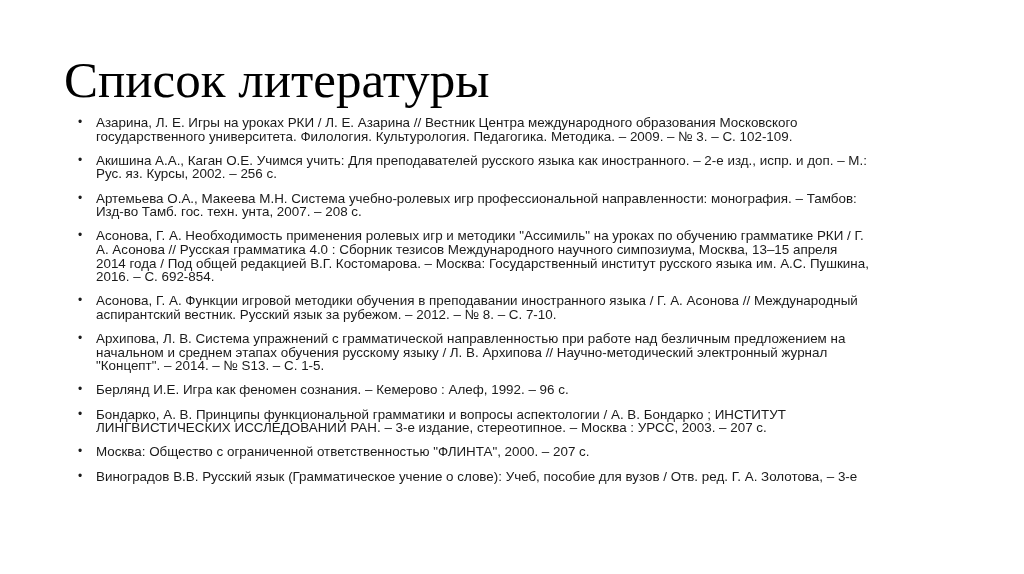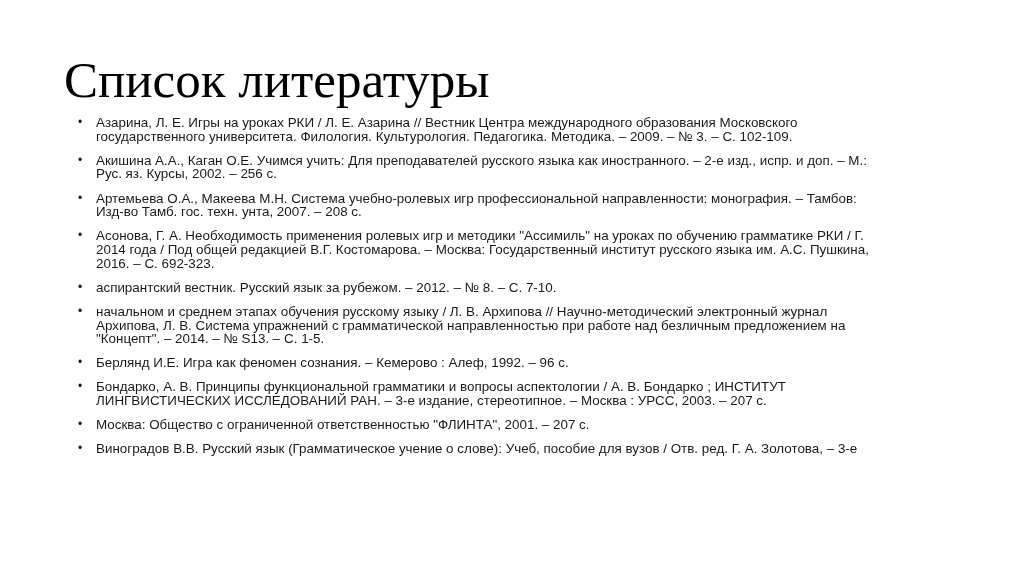--- a/index.html
+++ b/index.html
@@ -38,44 +38,46 @@
       <span class="line">Рус. яз. Курсы, 2002. – 256 с.</span>
     </li>
     <li>
       <span class="bullet">•</span>
       <span class="line">Артемьева О.А., Макеева М.Н. Система учебно-ролевых игр профессиональной направленности: монография. – Тамбов:</span>
       <span class="line">Изд-во Тамб. гос. техн. унта, 2007. – 208 с.</span>
     </li>
     <li>
       <span class="bullet">•</span>
       <span class="line">Асонова, Г. А. Необходимость применения ролевых игр и методики "Ассимиль" на уроках по обучению грамматике РКИ / Г.</span>
+      <span class="line">А. Асонова // Русская грамматика 4.0 : Сборник тезисов Международного научного симпозиума, Москва, 13–15 апреля</span>
       <span class="line">2014 года / Под общей редакцией В.Г. Костомарова. – Москва: Государственный институт русского языка им. А.С. Пушкина,</span>
-      <span class="line">2016. – С. 692-323.</span>
+      <span class="line">2016. – С. 692-854.</span>
     </li>
     <li>
       <span class="bullet">•</span>
+      <span class="line">Асонова, Г. А. Функции игровой методики обучения в преподавании иностранного языка / Г. А. Асонова // Международный</span>
       <span class="line">аспирантский вестник. Русский язык за рубежом. – 2012. – № 8. – С. 7-10.</span>
     </li>
     <li>
       <span class="bullet">•</span>
+      <span class="line">Архипова, Л. В. Система упражнений с грамматической направленностью при работе над безличным предложением на</span>
       <span class="line">начальном и среднем этапах обучения русскому языку / Л. В. Архипова // Научно-методический электронный журнал</span>
-      <span class="line">Архипова, Л. В. Система упражнений с грамматической направленностью при работе над безличным предложением на</span>
       <span class="line">"Концепт". – 2014. – № S13. – С. 1-5.</span>
     </li>
     <li>
       <span class="bullet">•</span>
       <span class="line">Берлянд И.Е. Игра как феномен сознания. – Кемерово : Алеф, 1992. – 96 с.</span>
     </li>
     <li>
       <span class="bullet">•</span>
       <span class="line">Бондарко, А. В. Принципы функциональной грамматики и вопросы аспектологии / А. В. Бондарко ; ИНСТИТУТ</span>
       <span class="line">ЛИНГВИСТИЧЕСКИХ ИССЛЕДОВАНИЙ РАН. – 3-е издание, стереотипное. – Москва : УРСС, 2003. – 207 с.</span>
     </li>
     <li>
       <span class="bullet">•</span>
-      <span class="line">Москва: Общество с ограниченной ответственностью "ФЛИНТА", 2001. – 207 с.</span>
+      <span class="line">Москва: Общество с ограниченной ответственностью "ФЛИНТА", 2000. – 207 с.</span>
     </li>
     <li>
       <span class="bullet">•</span>
       <span class="line">Виноградов В.В. Русский язык (Грамматическое учение о слове): Учеб, пособие для вузов / Отв. ред. Г. А. Золотова, – 3-е</span>
     </li>
   </ul>
 </div>
 
 </body></html>

